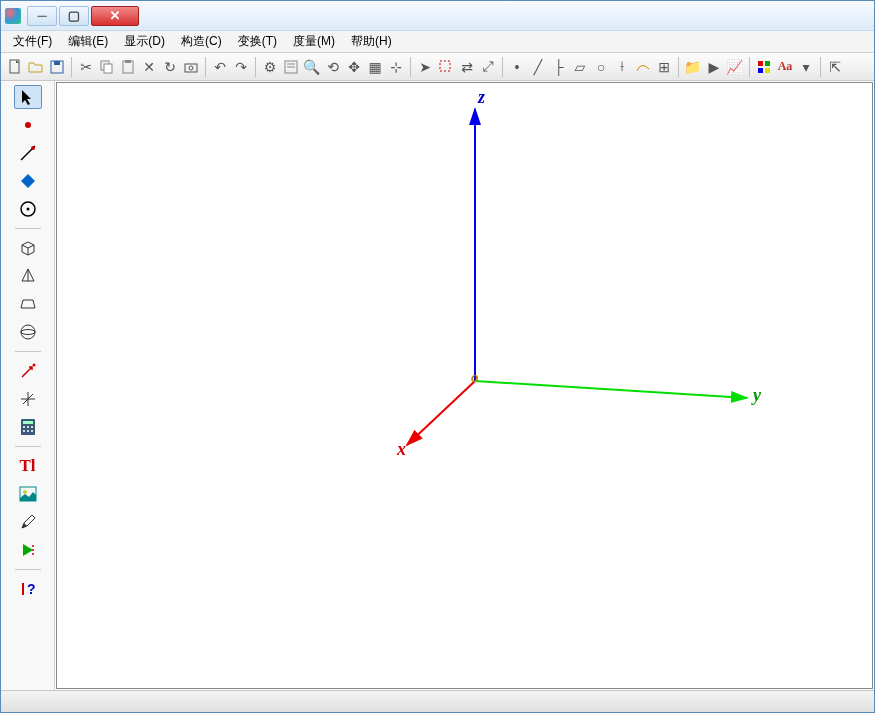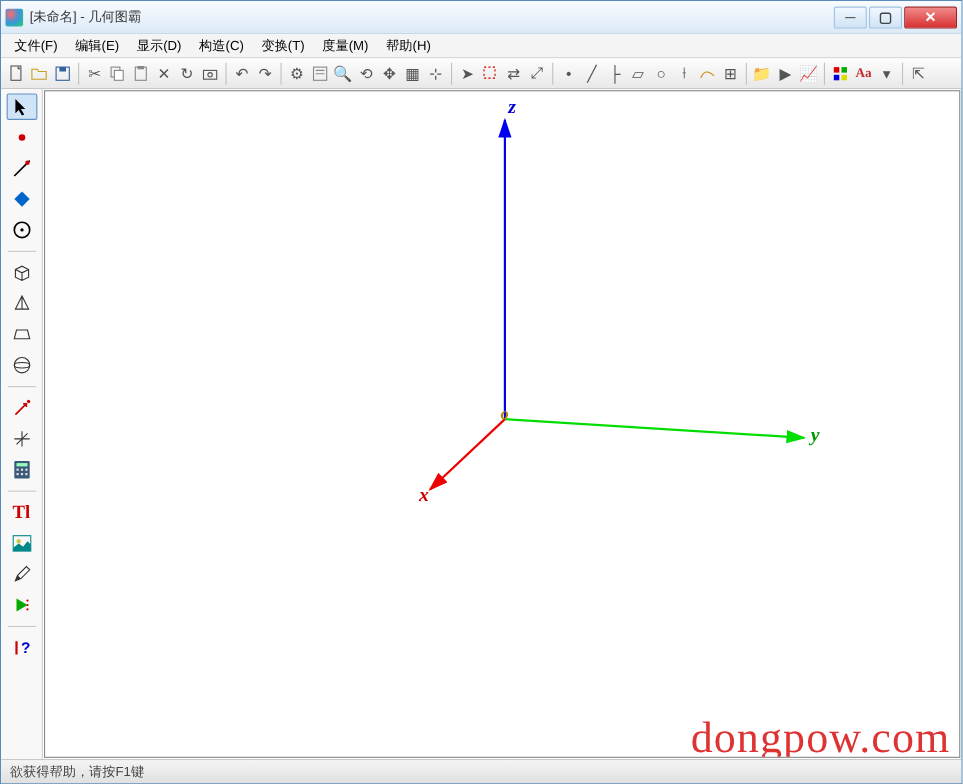--- a/index.html
+++ b/index.html
@@ -22,21 +22,21 @@
   
   .toolbar { height: 28px; background: linear-gradient(#fdfdfd, #e8e8e8); display: flex; align-items: center; padding: 0 4px; border-bottom: 1px solid #c8c8c8; gap: 1px; overflow: hidden; }
   .tool-btn { width: 20px; height: 20px; display: flex; align-items: center; justify-content: center; cursor: default; font-size: 14px; color: #555; }
   .tool-sep { width: 1px; height: 20px; background: #c0c0c0; margin: 0 3px; }
   .tool-aa { color: #c03030; font-weight: bold; font-size: 12px; font-family: Liberation Serif, serif; }
   
   
   .main { display: flex; height: calc(100% - 30px - 22px - 28px - 22px); }
   
   
-  .palette { width: 38px; background: #f8f8f8; border-right: 1px solid #d0d0d0; display: flex; flex-direction: column; align-items: center; padding-top: 4px; gap: 4px; }
+  .palette { width: 54px; background: #f8f8f8; border-right: 1px solid #d0d0d0; display: flex; flex-direction: column; align-items: center; padding-top: 4px; gap: 4px; }
   .pal-btn { width: 28px; height: 24px; display: flex; align-items: center; justify-content: center; cursor: default; font-size: 17px; color: #333; }
   .pal-btn.sel { background: #d0e4f8; border: 1px solid #6090c0; border-radius: 2px; }
   .pal-sep { width: 26px; height: 1px; background: #c8c8c8; margin: 3px 0; }
   .c-blue { color: #0066cc; }
   .c-red { color: #cc0000; }
   .c-teal { color: #008080; }
   
   
   .canvas { flex: 1; background: #fff; position: relative; overflow: hidden; border: 1px solid #888; margin: 1px; }
   .canvas svg { position: absolute; top: 0; left: 0; }
@@ -49,21 +49,20 @@
   
   .watermark { position: absolute; bottom: -6px; right: 8px; font-family: "Times New Roman", serif; font-size: 40px; color: #dd3333; letter-spacing: 1px; }
   
   svg.ico { width: 16px; height: 16px; }
 </style>
 </head>
 <body>
 
 <div class="titlebar">
   <div class="titlebar-icon"></div>
-  <div class="titlebar-text">[未命名] - 几何图霸</div>
   <div class="win-btns">
     <div class="win-btn win-min">─</div>
     <div class="win-btn win-max">▢</div>
     <div class="win-btn win-close">✕</div>
   </div>
 </div>
 
 <div class="menubar">
   <div class="menu-item">文件(F)</div>
   <div class="menu-item">编辑(E)</div>
@@ -299,20 +298,18 @@
       <line x1="418" y1="298" x2="418" y2="26" stroke="#0000ee" stroke-width="2" marker-end="url(#arrBlue)"></line>
 
       <line x1="418" y1="298" x2="690" y2="315" stroke="#00dd00" stroke-width="2" marker-end="url(#arrGreen)"></line>
 
       <line x1="418" y1="298" x2="350" y2="362" stroke="#ee0000" stroke-width="2" marker-end="url(#arrRed)"></line>
     </svg>
     <div class="axis-label" style="left:414px; top:286px; color:#bb8800; font-size:15px;">o</div>
     <div class="axis-label" style="left:421px; top:4px; color:#0000cc;">z</div>
     <div class="axis-label" style="left:696px; top:302px; color:#009900;">y</div>
     <div class="axis-label" style="left:340px; top:356px; color:#cc0000;">x</div>
-    <div class="watermark">dongpow.com</div>
   </div>
 </div>
 
 <div class="statusbar">
-  <div class="status-left">欲获得帮助，请按F1键</div>
   <div class="status-right">NUM</div>
 </div>
 
 </body></html>

